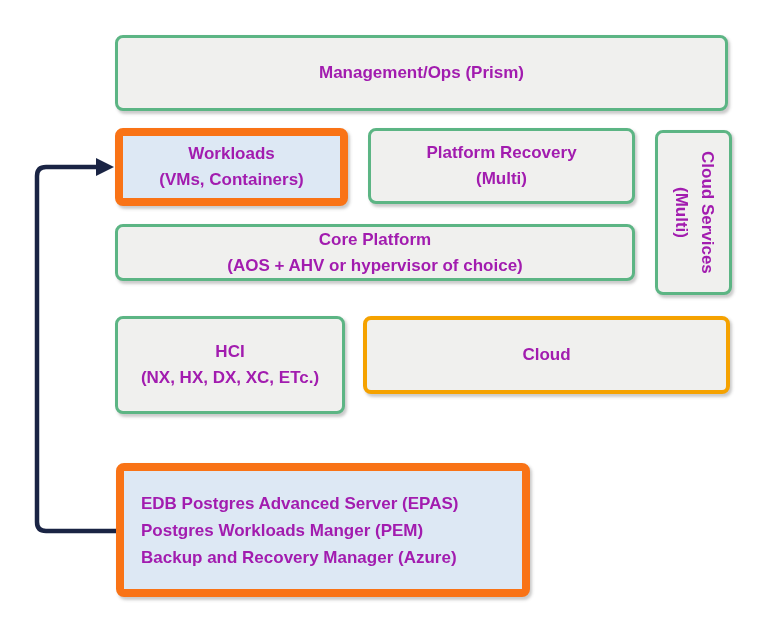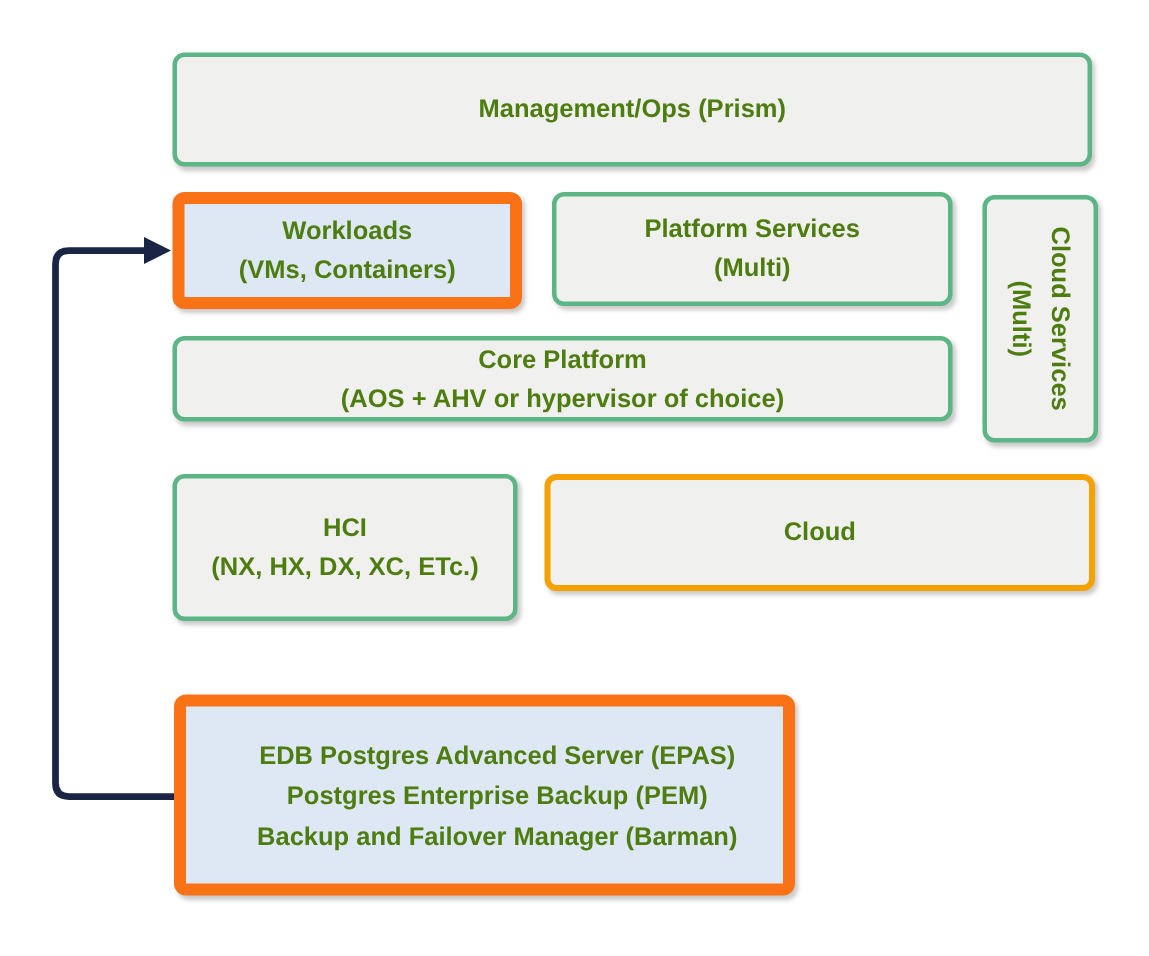--- a/index.html
+++ b/index.html
@@ -17,39 +17,39 @@
   }
   .box {
     position: absolute;
     box-sizing: border-box;
     border-radius: 8px;
     display: flex;
     flex-direction: column;
     justify-content: center;
     align-items: center;
     text-align: center;
-    color: #4d7c0f;
+    color: #a21caf;
     font-size: 17px;
     font-weight: 600;
     line-height: 26px;
     box-shadow: 2px 2.5px 3px rgba(80,80,80,0.30);
   }
   .green  { border: 3px solid #5cb584; background: #f0f0ee; }
   .blue   { border: 8px solid #f97316; background: #dde8f4; }
   .orange { border: 4px solid #f5a200; background: #f0f0ee; }
 
   .management        { left: 115px; top: 35px;  width: 613px; height: 76px;  }
   .workloads         { left: 115px; top: 128px; width: 233px; height: 78px;  }
   .platform-services { left: 368px; top: 128px; width: 267px; height: 76px;  }
   .cloud-services    { left: 655px; top: 130px; width: 77px;  height: 165px; }
   .core-platform     { left: 115px; top: 224px; width: 520px; height: 57px;  }
   .hci               { left: 115px; top: 316px; width: 230px; height: 98px;  }
   .cloud             { left: 363px; top: 316px; width: 367px; height: 78px;  }
   .edb               { left: 116px; top: 463px; width: 414px; height: 134px;
-                       align-items: center; text-align: left;
+                       align-items: flex-start; text-align: left;
                        padding-left: 17px; line-height: 27px; }
 
   .vtext {
     writing-mode: vertical-rl;
     text-orientation: mixed;
     text-align: center;
     line-height: 26px;
   }
   .arrow-layer {
     position: absolute;
@@ -71,21 +71,21 @@
   <div class="box green management">
     <div>Management/Ops (Prism)</div>
   </div>
 
   <div class="box blue workloads">
     <div>Workloads</div>
     <div>(VMs, Containers)</div>
   </div>
 
   <div class="box green platform-services">
-    <div>Platform Services</div>
+    <div>Platform Recovery</div>
     <div>(Multi)</div>
   </div>
 
   <div class="box green cloud-services">
     <div class="vtext">
       <div>Cloud Services</div>
       <div>(Multi)</div>
     </div>
   </div>
 
@@ -98,17 +98,17 @@
     <div>HCI</div>
     <div>(NX, HX, DX, XC, ETc.)</div>
   </div>
 
   <div class="box orange cloud">
     <div>Cloud</div>
   </div>
 
   <div class="box blue edb">
     <div>EDB Postgres Advanced Server (EPAS)</div>
-    <div>Postgres Enterprise Backup (PEM)</div>
-    <div>Backup and Failover Manager (Barman)</div>
+    <div>Postgres Workloads Manger (PEM)</div>
+    <div>Backup and Recovery Manager (Azure)</div>
   </div>
 
 </div>
 
 </body></html>

